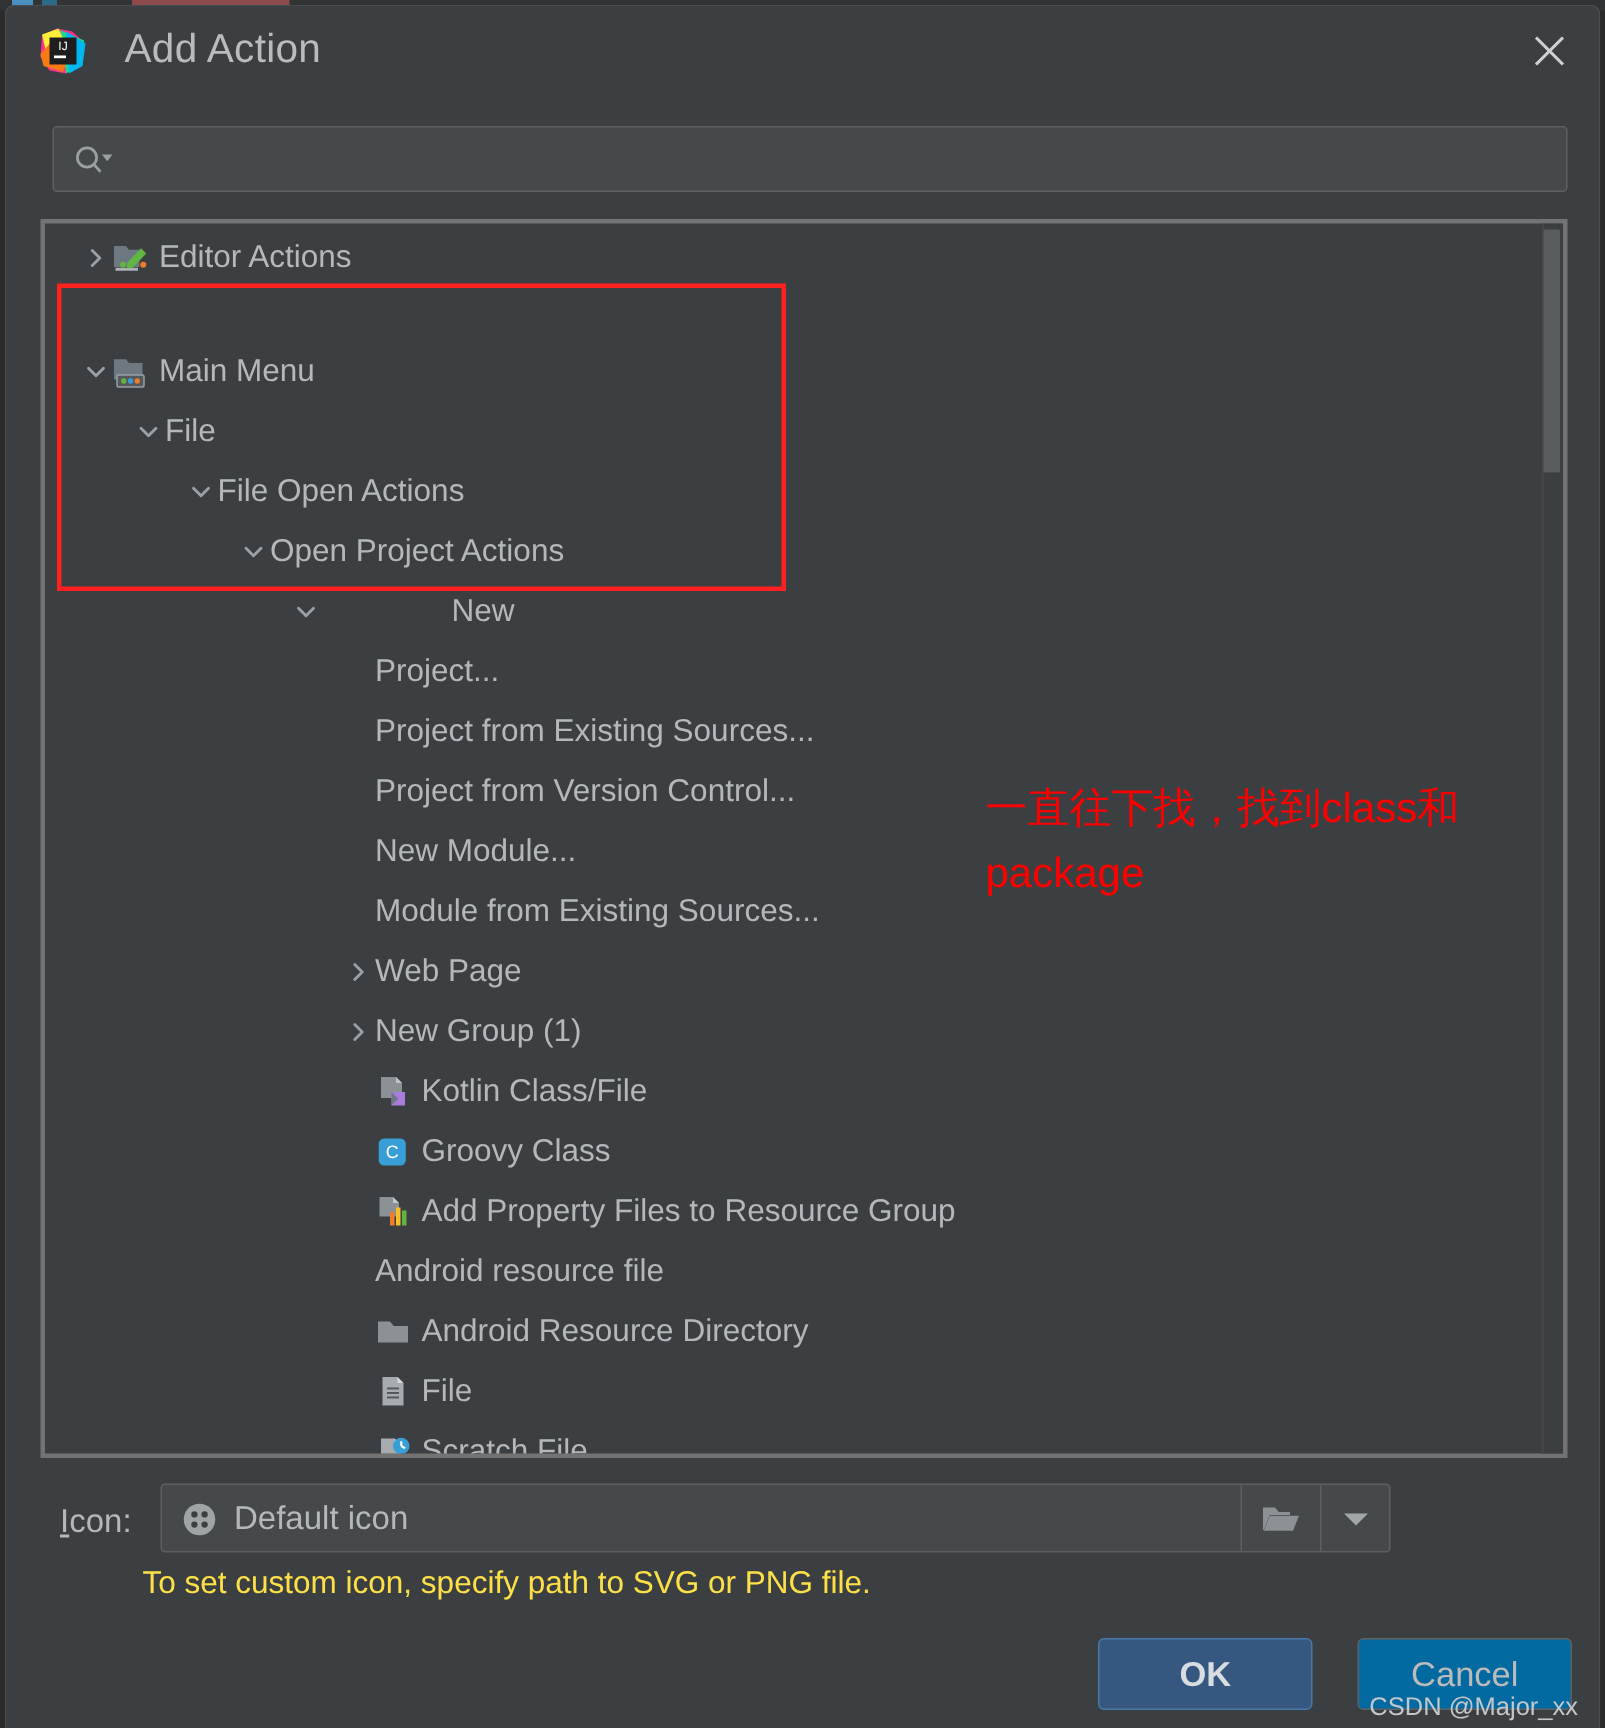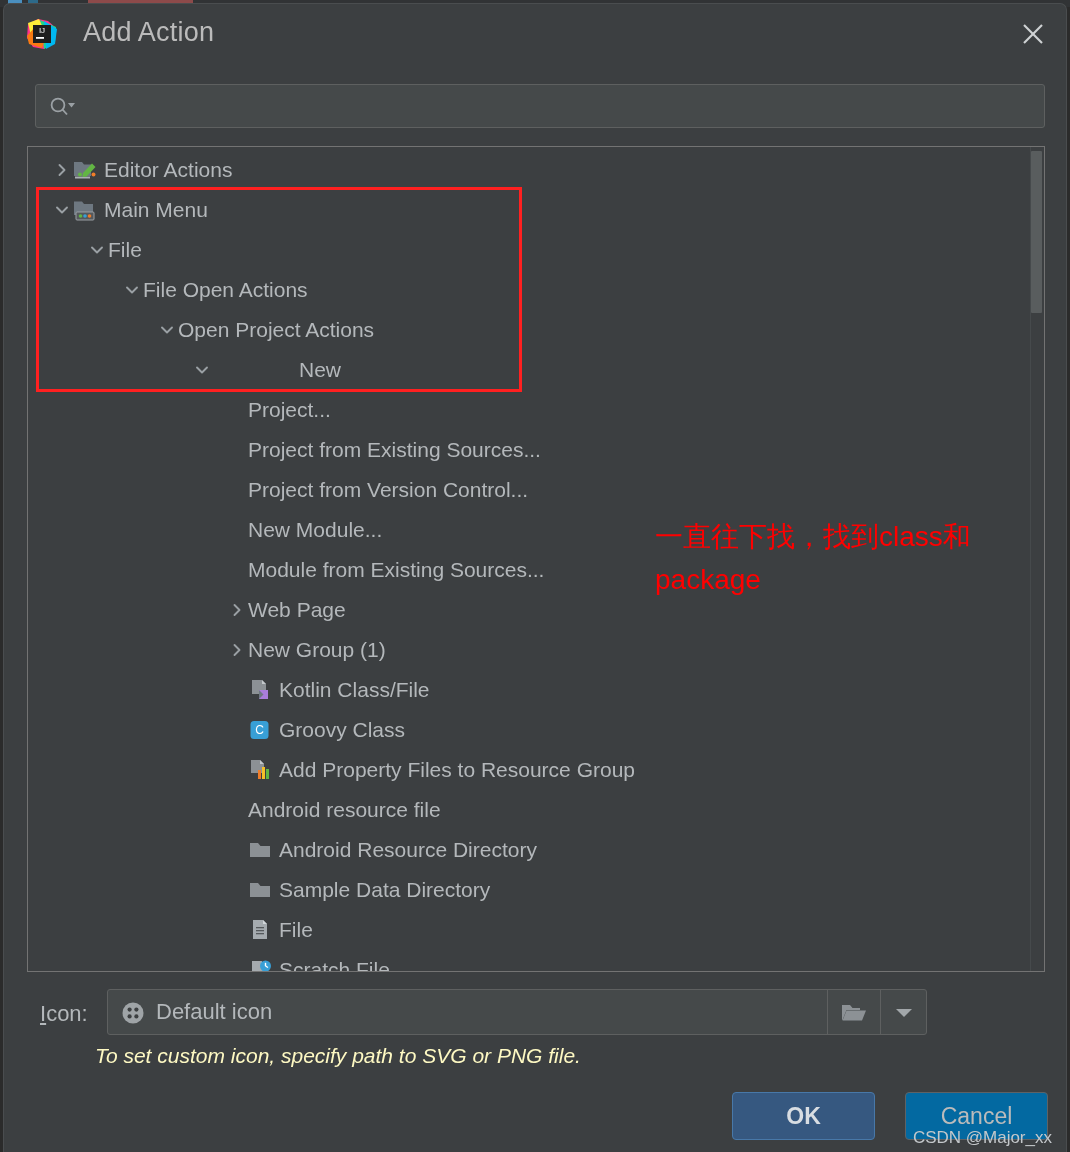--- a/index.html
+++ b/index.html
@@ -69,21 +69,21 @@
     background: transparent; border: none; outline: none;
     color: #bbbbbb; font-size: 18px;
     font-family: "Liberation Sans", "DejaVu Sans", sans-serif;
   }
 
   
   #tree-panel {
     position: absolute; left: 23px; top: 142px;
     width: 1018px; height: 826px;
     background: #3c3f41;
-    border: 1px solid #737373;
+    border: 3px solid #737373;
     overflow: hidden;
   }
   #tree-list {
     position: absolute; top: 3px; left: 0; width: 1000px;
   }
   .tree-row {
     position: relative;
     height: 40px;
     display: flex; align-items: center;
     color: #a9b7c6; font-size: 21px;
@@ -162,21 +162,21 @@
     cursor: pointer;
   }
   #icon-dropdown {
     position: absolute; right: 0px; top: 0; width: 46px; height: 44px;
     display: flex; align-items: center; justify-content: center;
     border-left: 1px solid #5e6060;
     cursor: pointer;
   }
   #icon-hint {
     position: absolute; left: 91px; top: 1040px;
-    color: #fef9c3; font-size: 21px; font-style: italic;
+    color: #fde047; font-size: 21px;
   }
 
   
   #buttons {
     position: absolute; right: 18px; top: 1088px;
     display: flex; gap: 30px;
   }
   .dlg-btn {
     height: 48px; min-width: 143px;
     border-radius: 4px;
@@ -254,21 +254,21 @@
             <svg class="glyph" width="26" height="24" viewBox="0 0 26 24">
               <path d="M1 18 L1 4 L9 4 L11 6.5 L18 6.5 L18 18 Z" fill="#6e7881"></path>
               <rect x="2" y="18.5" width="15" height="2" fill="#aab0b4"></rect>
               <path d="M10 15 L19 5.5 L22.5 9 L13.5 18.5 L9.5 19 Z" fill="#62b543"></path>
               <circle cx="7" cy="16.5" r="2" fill="#62b543"></circle>
               <circle cx="20.5" cy="16.5" r="2" fill="#f07d29"></circle>
             </svg>
           </span>
           <span class="node-label">Editor Actions</span>
         </div>
-        <div class="tree-row" style="padding-left: 23px;">
+        <div class="tree-row" style="padding-left: 23px; margin-top: 36px;">
           <span class="twisty">
             <svg class="glyph" width="18" height="18" viewBox="0 0 18 18">
               <polyline points="4,6.5 9,11.5 14,6.5" fill="none" stroke="#9aa0a4" stroke-width="1.9" stroke-linecap="round" stroke-linejoin="round"></polyline>
             </svg>
           </span>
           <span class="node-icon">
             <svg class="glyph" width="26" height="24" viewBox="0 0 26 24">
               <path d="M1 17 L1 3.5 L9 3.5 L11 6 L20 6 L20 17 Z" fill="#6e7881"></path>
               <rect x="3" y="14" width="18" height="8" rx="1" fill="#55595c" stroke="#9aa0a4" stroke-width="1"></rect>
               <circle cx="7.5" cy="18" r="1.8" fill="#62b543"></circle>
@@ -398,29 +398,20 @@
           <span class="node-label">Android resource file</span>
         </div>
         <div class="tree-row" style="padding-left: 198px;">
           <span class="twisty-spacer"></span>
           <span class="node-icon">
             <svg class="glyph" width="26" height="24" viewBox="0 0 26 24">
               <path d="M2 19 L2 5 L10 5 L12.5 8 L22 8 L22 19 Z" fill="#8c9195"></path>
             </svg>
           </span>
           <span class="node-label">Android Resource Directory</span>
-        </div>
-        <div class="tree-row" style="padding-left: 198px;">
-          <span class="twisty-spacer"></span>
-          <span class="node-icon">
-            <svg class="glyph" width="26" height="24" viewBox="0 0 26 24">
-              <path d="M2 19 L2 5 L10 5 L12.5 8 L22 8 L22 19 Z" fill="#8c9195"></path>
-            </svg>
-          </span>
-          <span class="node-label">Sample Data Directory</span>
         </div>
         <div class="tree-row" style="padding-left: 198px;">
           <span class="twisty-spacer"></span>
           <span class="node-icon">
             <svg class="glyph" width="26" height="24" viewBox="0 0 26 24">
               <path d="M5 2 L15 2 L19 6 L19 21 L5 21 Z" fill="#a5abaf"></path>
               <path d="M15 2 L19 6 L15 6 Z" fill="#d2d7da"></path>
               <rect x="8" y="9" width="8" height="1.3" fill="#55595c"></rect>
               <rect x="8" y="12" width="8" height="1.3" fill="#55595c"></rect>
               <rect x="8" y="15" width="8" height="1.3" fill="#55595c"></rect>

